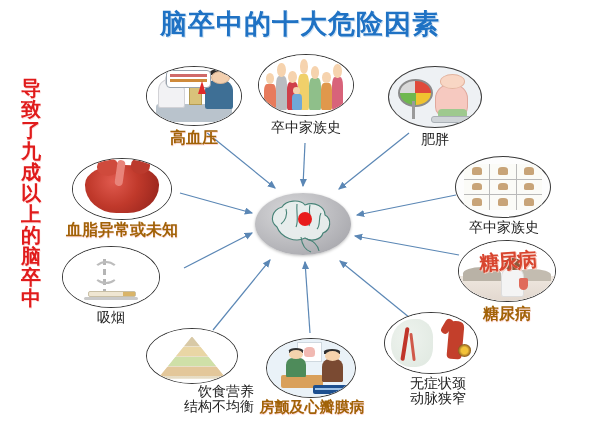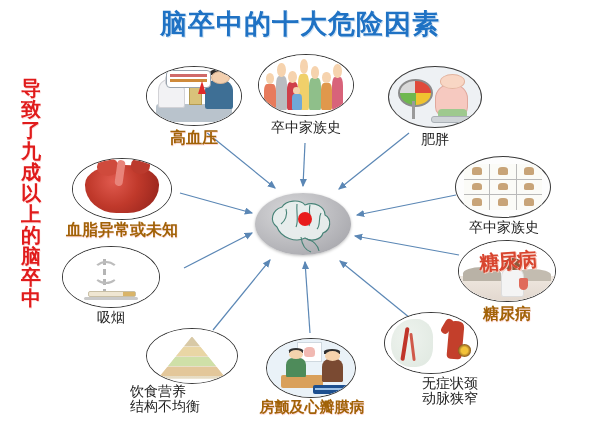--- a/index.html
+++ b/index.html
@@ -290,21 +290,21 @@
     <div class="bubble" style="left:384px;top:312px;width:94px;height:62px;">
       <div class="ill">
         <div class="sky"></div>
         <div class="ca-head"></div>
         <div class="ca-v1"></div>
         <div class="ca-v2"></div>
         <div class="ca-art"></div>
         <div class="ca-dot"></div>
       </div>
     </div>
-    <div class="cap" style="left:396px;top:376px;width:108px;text-align:center;">无症状颈
+    <div class="cap" style="left:384px;top:376px;width:108px;text-align:center;">无症状颈
 动脉狭窄</div>
   </div>
 
   <div class="node">
     <div class="bubble" style="left:266px;top:338px;width:90px;height:60px;">
       <div class="ill">
         <div class="lp-wall"></div>
         <div class="lp-chart"></div>
         <div class="lp-desk"></div>
         <div class="lp-p1"></div>
@@ -320,21 +320,21 @@
       <div class="ill">
         <div class="sky"></div>
         <div class="fp">
             <i></i>
             <i></i>
             <i></i>
             <i></i>
           </div>
       </div>
     </div>
-    <div class="cap" style="left:130px;top:384px;width:124px;text-align:left;">饮食营养
+    <div class="cap" style="left:130px;top:384px;width:124px;text-align:right;">饮食营养
 结构不均衡</div>
   </div>
 
   <div class="node">
     <div class="bubble" style="left:62px;top:246px;width:98px;height:62px;">
       <div class="ill">
         <div class="sky"></div>
         <div class="cg-smoke"></div>
         <div class="cg-stick"></div>
         <div class="cg-ash"></div>

